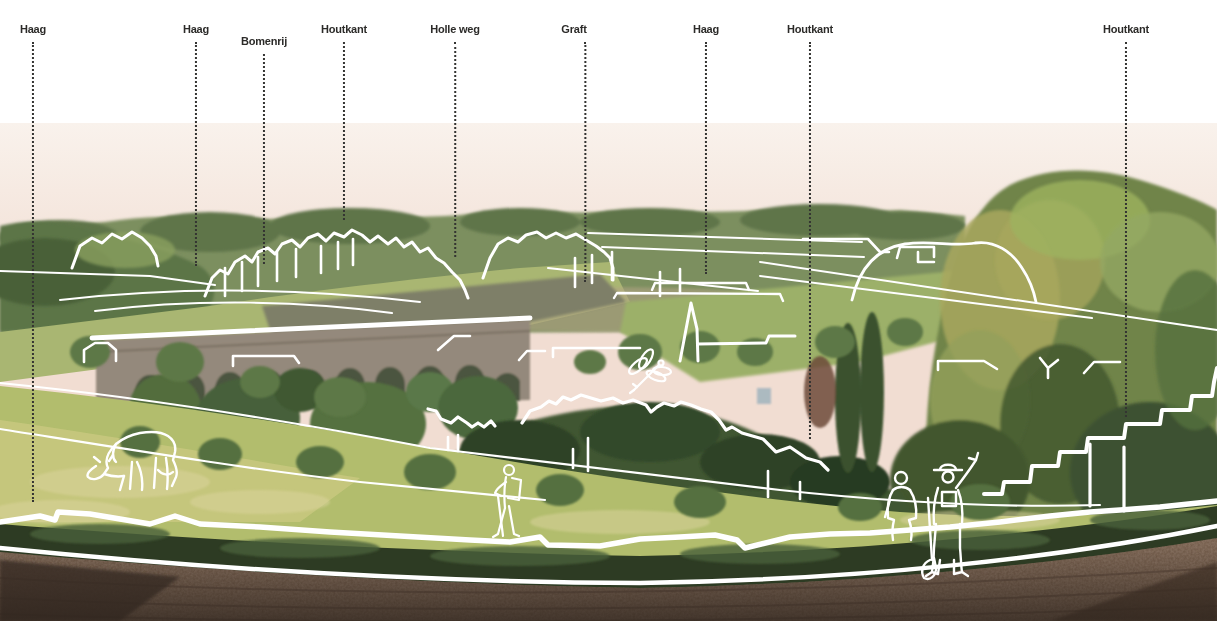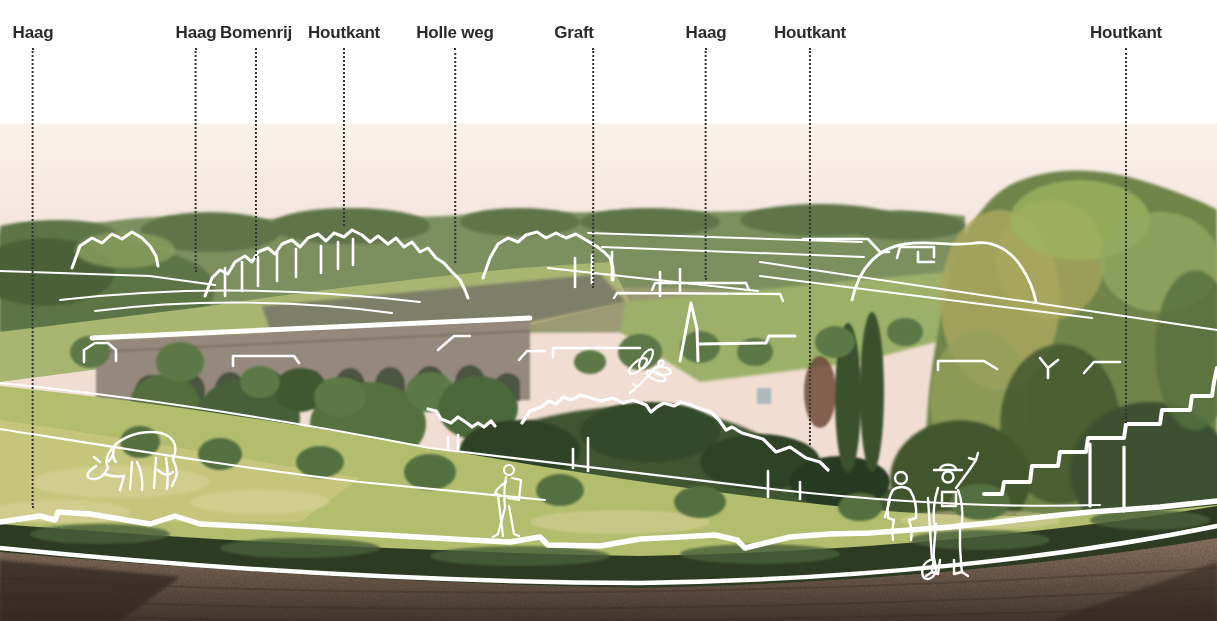--- a/index.html
+++ b/index.html
@@ -1,20 +1,20 @@
 <!DOCTYPE html>
 <html><head>
 <meta charset="utf-8">
 <style>
   html,body{margin:0;padding:0;background:#ffffff;}
   .canvas{position:relative;width:1217px;height:621px;background:#ffffff;overflow:hidden;
           font-family:"Liberation Sans", sans-serif;}
   .scene{position:absolute;left:0;top:0;width:1217px;height:621px;display:block;}
   .anno{position:absolute;top:24px;transform:translateX(-50%);display:flex;flex-direction:column;align-items:center;z-index:5;}
-  .anno-label{font-size:17px;font-weight:700;color:#2c2b29;letter-spacing:-0.2px;white-space:nowrap;line-height:1;}
+  .anno-label{font-size:11px;font-weight:700;color:#2c2b29;letter-spacing:-0.2px;white-space:nowrap;line-height:1;}
   .anno-line{width:0;margin-top:7px;border-left:2.5px dotted #343432;height:0;}
 </style>
 </head>
 <body>
 
 <div class="canvas">
 
   <svg class="scene" viewBox="0 0 1217 621" xmlns="http://www.w3.org/2000/svg">
     <defs>
       <linearGradient id="skyG" x1="0" y1="123" x2="0" y2="300" gradientUnits="userSpaceOnUse">
@@ -325,21 +325,21 @@
 
   <div>
     <div class="anno" style="left: 33px;">
       <span class="anno-label">Haag</span>
       <div class="anno-line" style="height: 460px;"></div>
     </div>
     <div class="anno" style="left: 196px;">
       <span class="anno-label">Haag</span>
       <div class="anno-line" style="height: 224px;"></div>
     </div>
-    <div class="anno" style="left: 256px;">
+    <div class="anno" style="left: 264px; margin-top: 12px;">
       <span class="anno-label">Bomenrij</span>
       <div class="anno-line" style="height: 210px;"></div>
     </div>
     <div class="anno" style="left: 344px;">
       <span class="anno-label">Houtkant</span>
       <div class="anno-line" style="height: 178px;"></div>
     </div>
     <div class="anno" style="left: 455px;">
       <span class="anno-label">Holle weg</span>
       <div class="anno-line" style="height: 215px;"></div>

